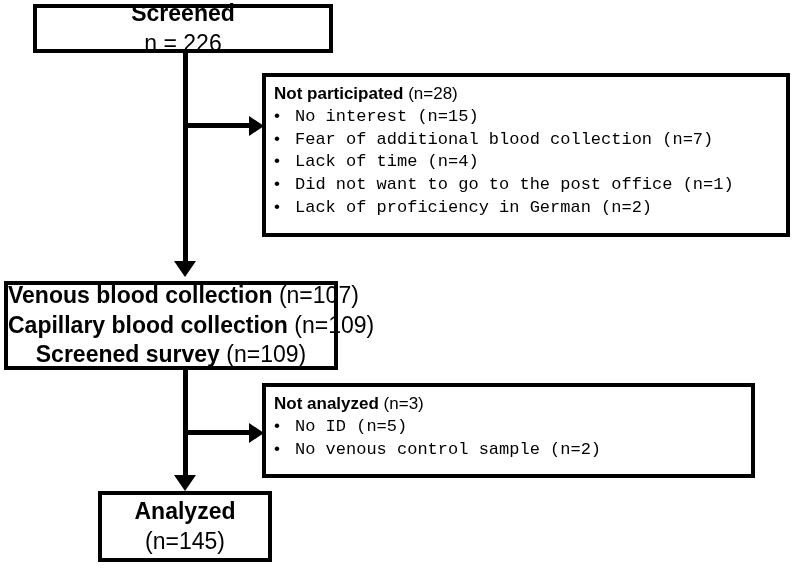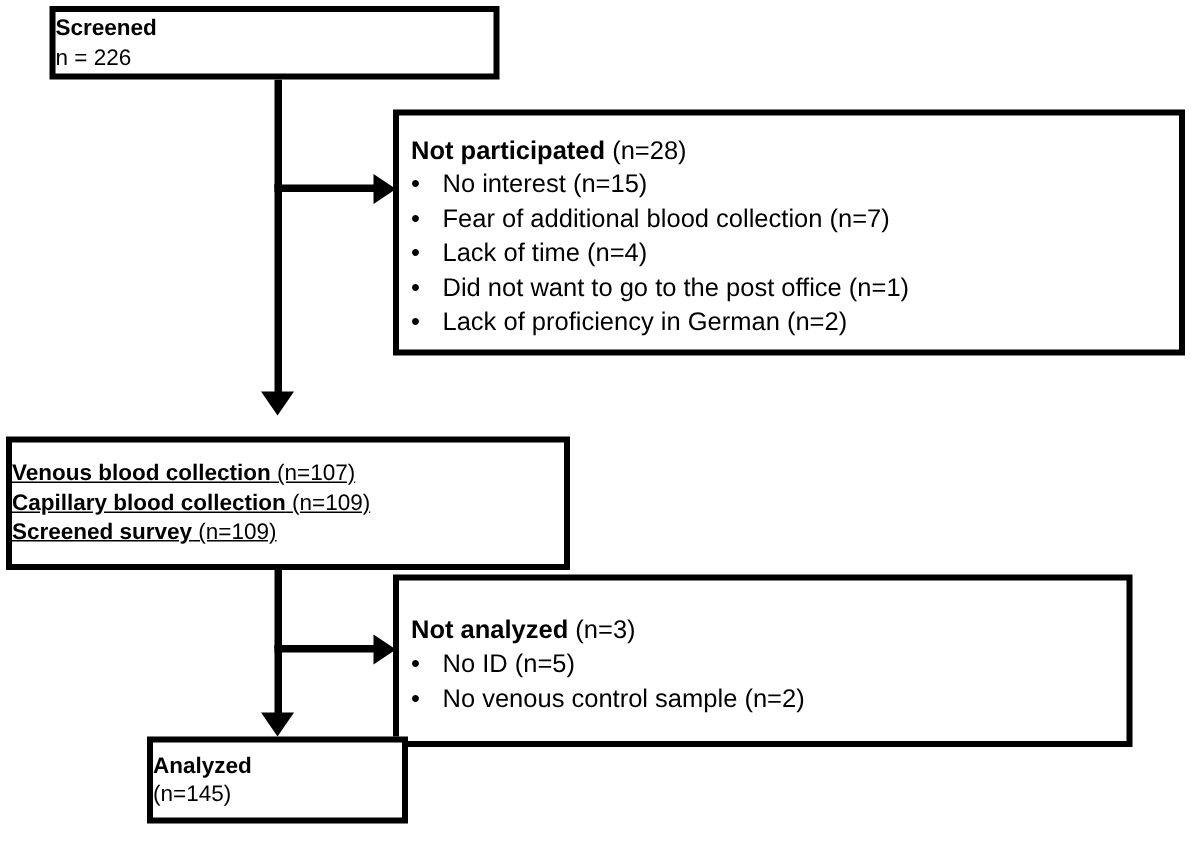--- a/index.html
+++ b/index.html
@@ -28,25 +28,26 @@
   }
   .node-inner {
     width: 100%;
     height: 100%;
     display: flex;
     flex-direction: column;
     justify-content: center;
     box-sizing: border-box;
   }
   .node.list .node-inner {
-    justify-content: center;
+    justify-content: flex-start;
     padding: 6px 16px 0 8px;
   }
   .line-center {
-    font-size: 15px;
+    text-align: center;
+    font-size: 23px;
     line-height: 1.30;
     white-space: nowrap;
   }
   .line-left {
     text-align: left;
     font-size: 17px;
     line-height: 1.34;
     white-space: nowrap;
   }
   .b { font-weight: bold; }
@@ -59,21 +60,21 @@
     line-height: 1.34;
     white-space: nowrap;
   }
   .bullet-dot {
     width: 21px;
     flex: 0 0 21px;
     text-align: left;
     font-size: 17px;
     line-height: 1;
   }
-  .bullet-text { flex: 0 1 auto; }
+  .bullet-text { flex: 0 1 auto; font-family: Liberation Mono, monospace; }
 
   
   .vline {
     position: absolute;
     width: 5px;
     background: #000000;
     z-index: 1;
   }
   .hline {
     position: absolute;
@@ -149,50 +150,50 @@
         <span class="bullet-dot">•</span>
         <span class="bullet-text">Did not want to go to the post office (n=1)</span>
       </div>
       <div class="bullet-row">
         <span class="bullet-dot">•</span>
         <span class="bullet-text">Lack of proficiency in German (n=2)</span>
       </div>
     </div>
   </div>
 
-  <div class="node" style="left:4px; top:291px; width:376px; height:89px;text-decoration:underline;">
+  <div class="node" style="left:4px; top:281px; width:334px; height:89px;">
     <div class="node-inner">
       <div class="line-center">
         <span class="b">Venous blood collection</span><span class="n"> (n=107)</span>
       </div>
       <div class="line-center">
         <span class="b">Capillary blood collection</span><span class="n"> (n=109)</span>
       </div>
       <div class="line-center">
         <span class="b">Screened survey</span><span class="n"> (n=109)</span>
       </div>
     </div>
   </div>
 
-  <div class="node list" style="left:262px; top:383px; width:493px; height:115px;">
+  <div class="node list" style="left:262px; top:383px; width:493px; height:95px;">
     <div class="node-inner">
       <div class="line-left">
         <span class="b">Not analyzed</span><span class="n"> (n=3)</span>
       </div>
       <div class="bullet-row">
         <span class="bullet-dot">•</span>
         <span class="bullet-text">No ID (n=5)</span>
       </div>
       <div class="bullet-row">
         <span class="bullet-dot">•</span>
         <span class="bullet-text">No venous control sample (n=2)</span>
       </div>
     </div>
   </div>
 
-  <div class="node" style="left:98px; top:491px; width:174px; height:58px;">
+  <div class="node" style="left:98px; top:491px; width:174px; height:71px;">
     <div class="node-inner">
       <div class="line-center b">Analyzed</div>
       <div class="line-center n">(n=145)</div>
     </div>
   </div>
 
 </div>
 
 </body></html>

